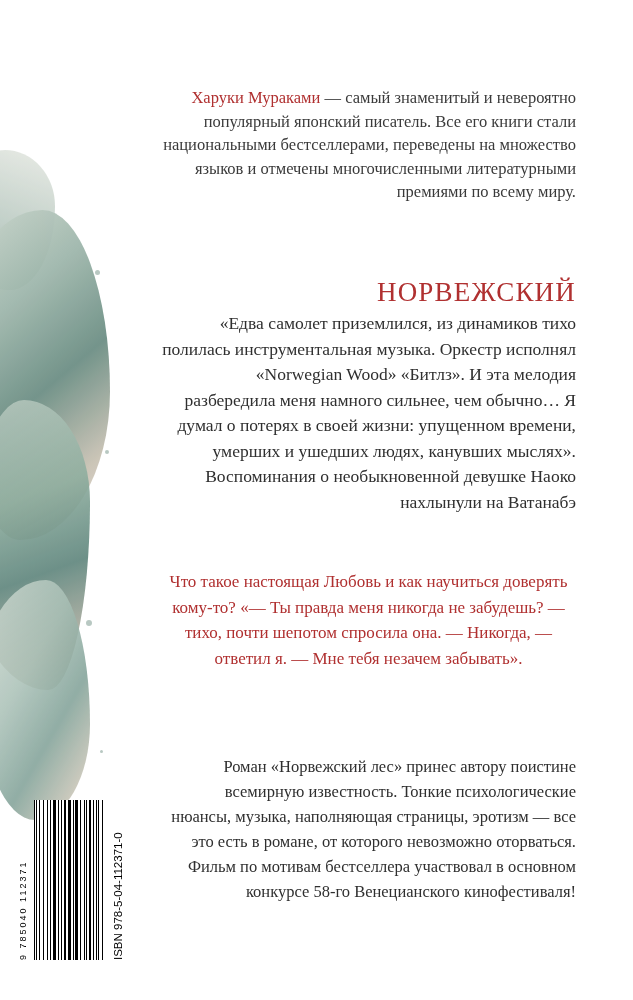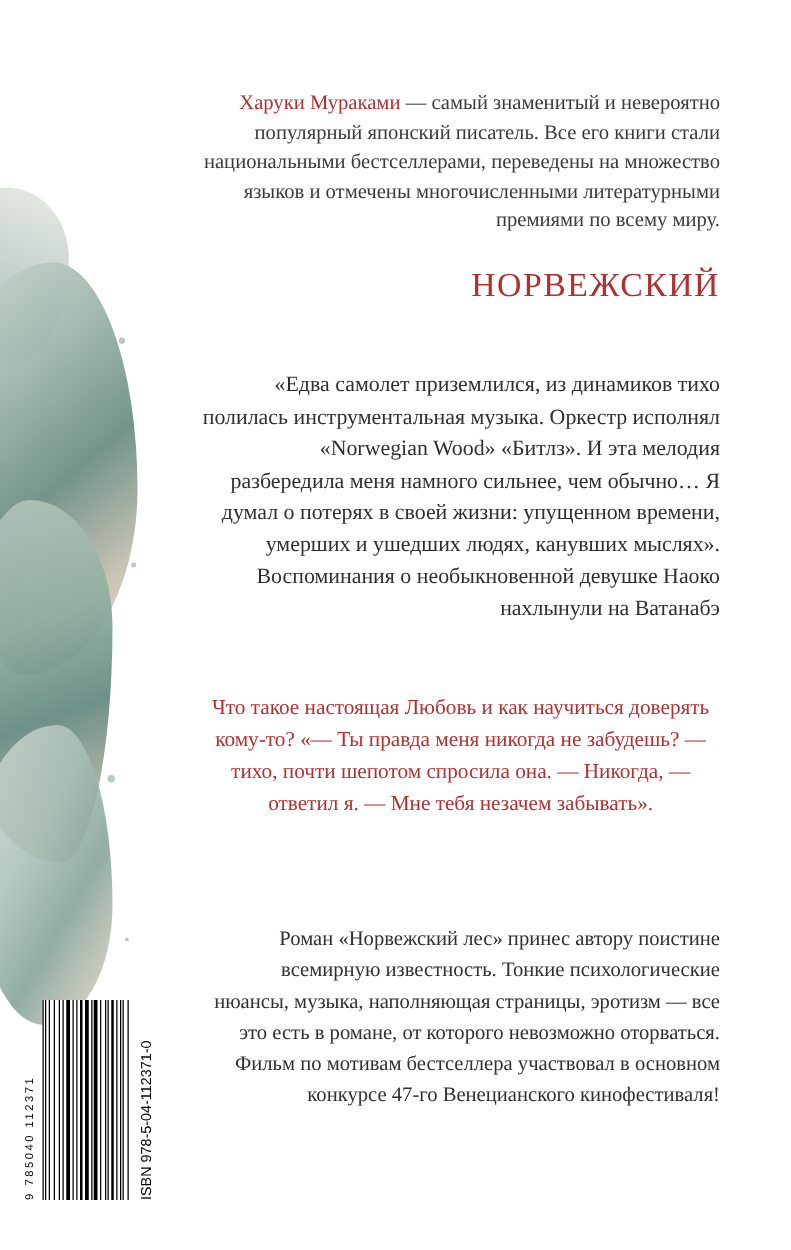--- a/index.html
+++ b/index.html
@@ -78,21 +78,21 @@
     position: absolute;
     background: #7e9a90;
     border-radius: 50%;
     opacity: 0.55;
   }
 
   
   .text-col {
     position: absolute;
     left: 160px;
-    top: 0;
+    top: 16px;
     width: 440px;
     height: 716px;
     text-align: right;
   }
 
   .para {
     font-size: 16.5px;
     line-height: 23.5px;
     color: #3a3a3a;
     text-align: right;
@@ -112,21 +112,21 @@
     position: absolute;
     right: 24px;
     top: 212px;
     width: 415px;
     color: #b03030;
     font-size: 27px;
     line-height: 32px;
     letter-spacing: 1.2px;
     text-align: right;
   }
-  .title .line { display: block; }
+  .title .line { display: block; margin-top: 48px; }
 
   .quote {
     position: absolute;
     right: 24px;
     top: 295px;
     width: 415px;
     font-size: 17.5px;
     line-height: 25.5px;
     color: #2f2f2f;
   }
@@ -224,21 +224,21 @@
     <div class="intro para"><span class="author-name">Харуки Мураками</span><span> — самый знаменитый и невероятно популярный японский писатель. Все его книги стали национальными бестселлерами, переведены на множество языков и отмечены многочисленными литературными премиями по всему миру.</span></div>
 
     <div class="title">
       <span class="line">НОРВЕЖСКИЙ</span>
     </div>
 
     <div class="quote">«Едва самолет приземлился, из динамиков тихо полилась инструментальная музыка. Оркестр исполнял «Norwegian Wood» «Битлз». И эта мелодия разбередила меня намного сильнее, чем обычно… Я думал о потерях в своей жизни: упущенном времени, умерших и ушедших людях, канувших мыслях». Воспоминания о необыкновенной девушке Наоко нахлынули на Ватанабэ</div>
 
     <div class="redblock">Что такое настоящая Любовь и как научиться доверять кому-то? «— Ты правда меня никогда не забудешь? — тихо, почти шепотом спросила она. — Никогда, — ответил я. — Мне тебя незачем забывать».</div>
 
-    <div class="outro para">Роман «Норвежский лес» принес автору поистине всемирную известность. Тонкие психологические нюансы, музыка, наполняющая страницы, эротизм — все это есть в романе, от которого невозможно оторваться. Фильм по мотивам бестселлера участвовал в основном конкурсе 47-го Венецианского кинофестиваля!</div>
+    <div class="outro para">Роман «Норвежский лес» принес автору поистине всемирную известность. Тонкие психологические нюансы, музыка, наполняющая страницы, эротизм — все это есть в романе, от которого невозможно оторваться. Фильм по мотивам бестселлера участвовал в основном конкурсе 58-го Венецианского кинофестиваля!</div>
 
   </div>
 
   <div class="barcode-wrap">
     <div class="barcode" id="barcode">
         <div class="bar" style="width: 1px;"></div>
         <div style="width: 1px;"></div>
         <div class="bar" style="width: 1px;"></div>
         <div style="width: 2px;"></div>
         <div class="bar" style="width: 1px;"></div>

